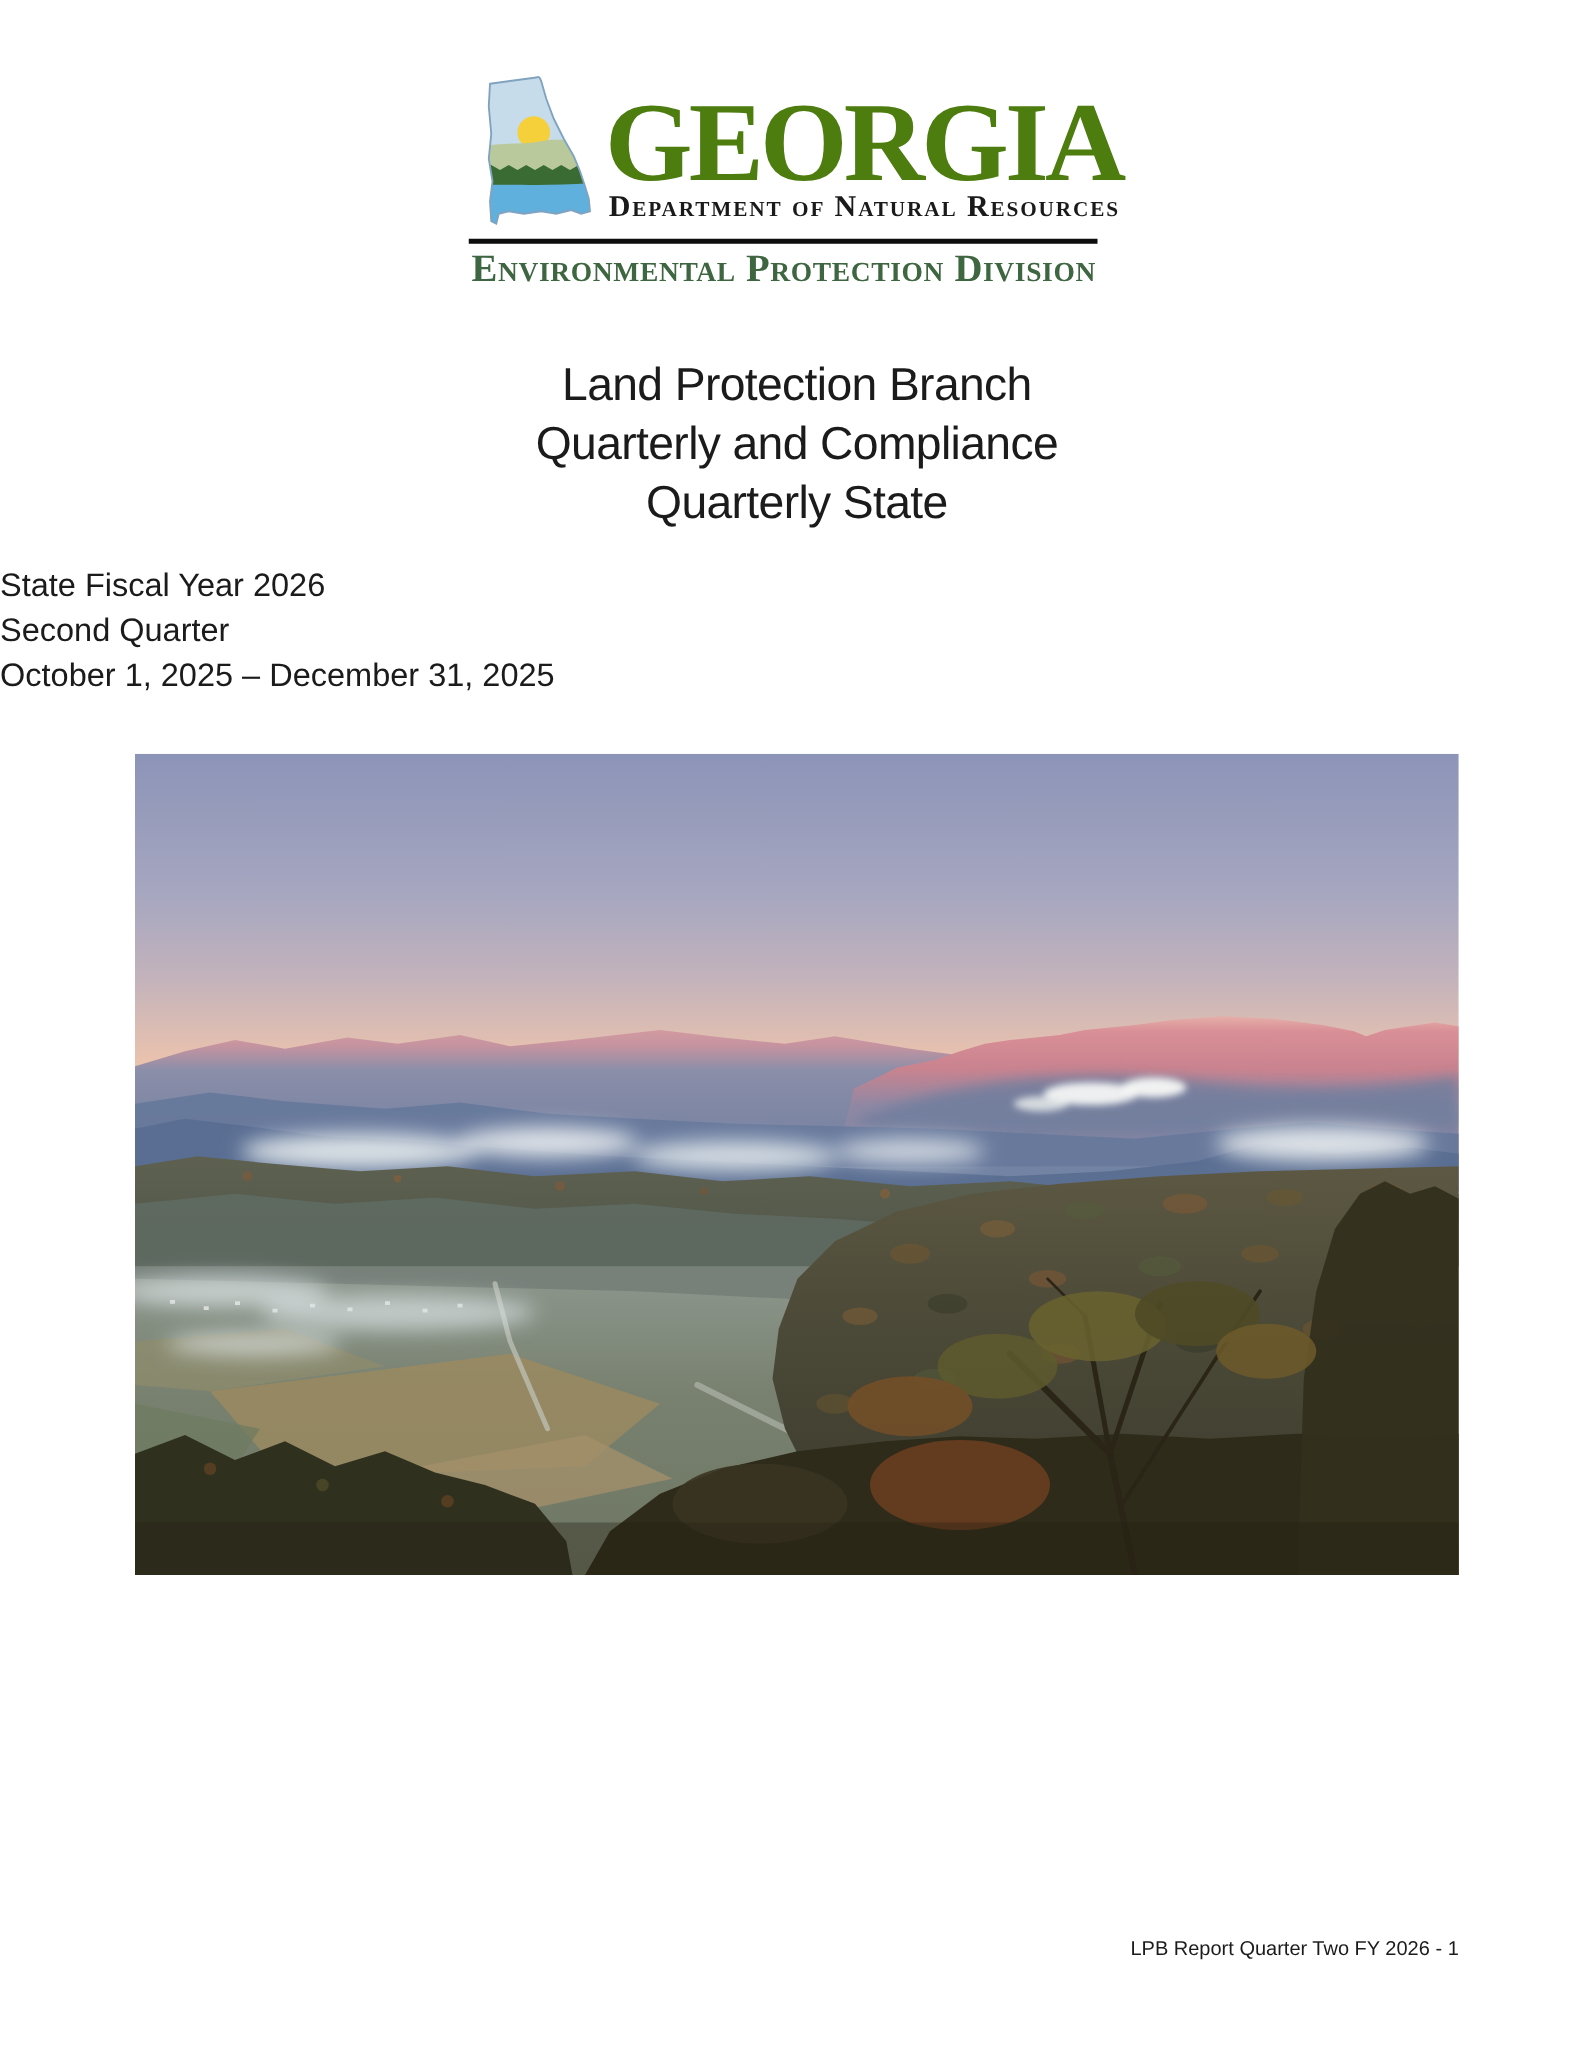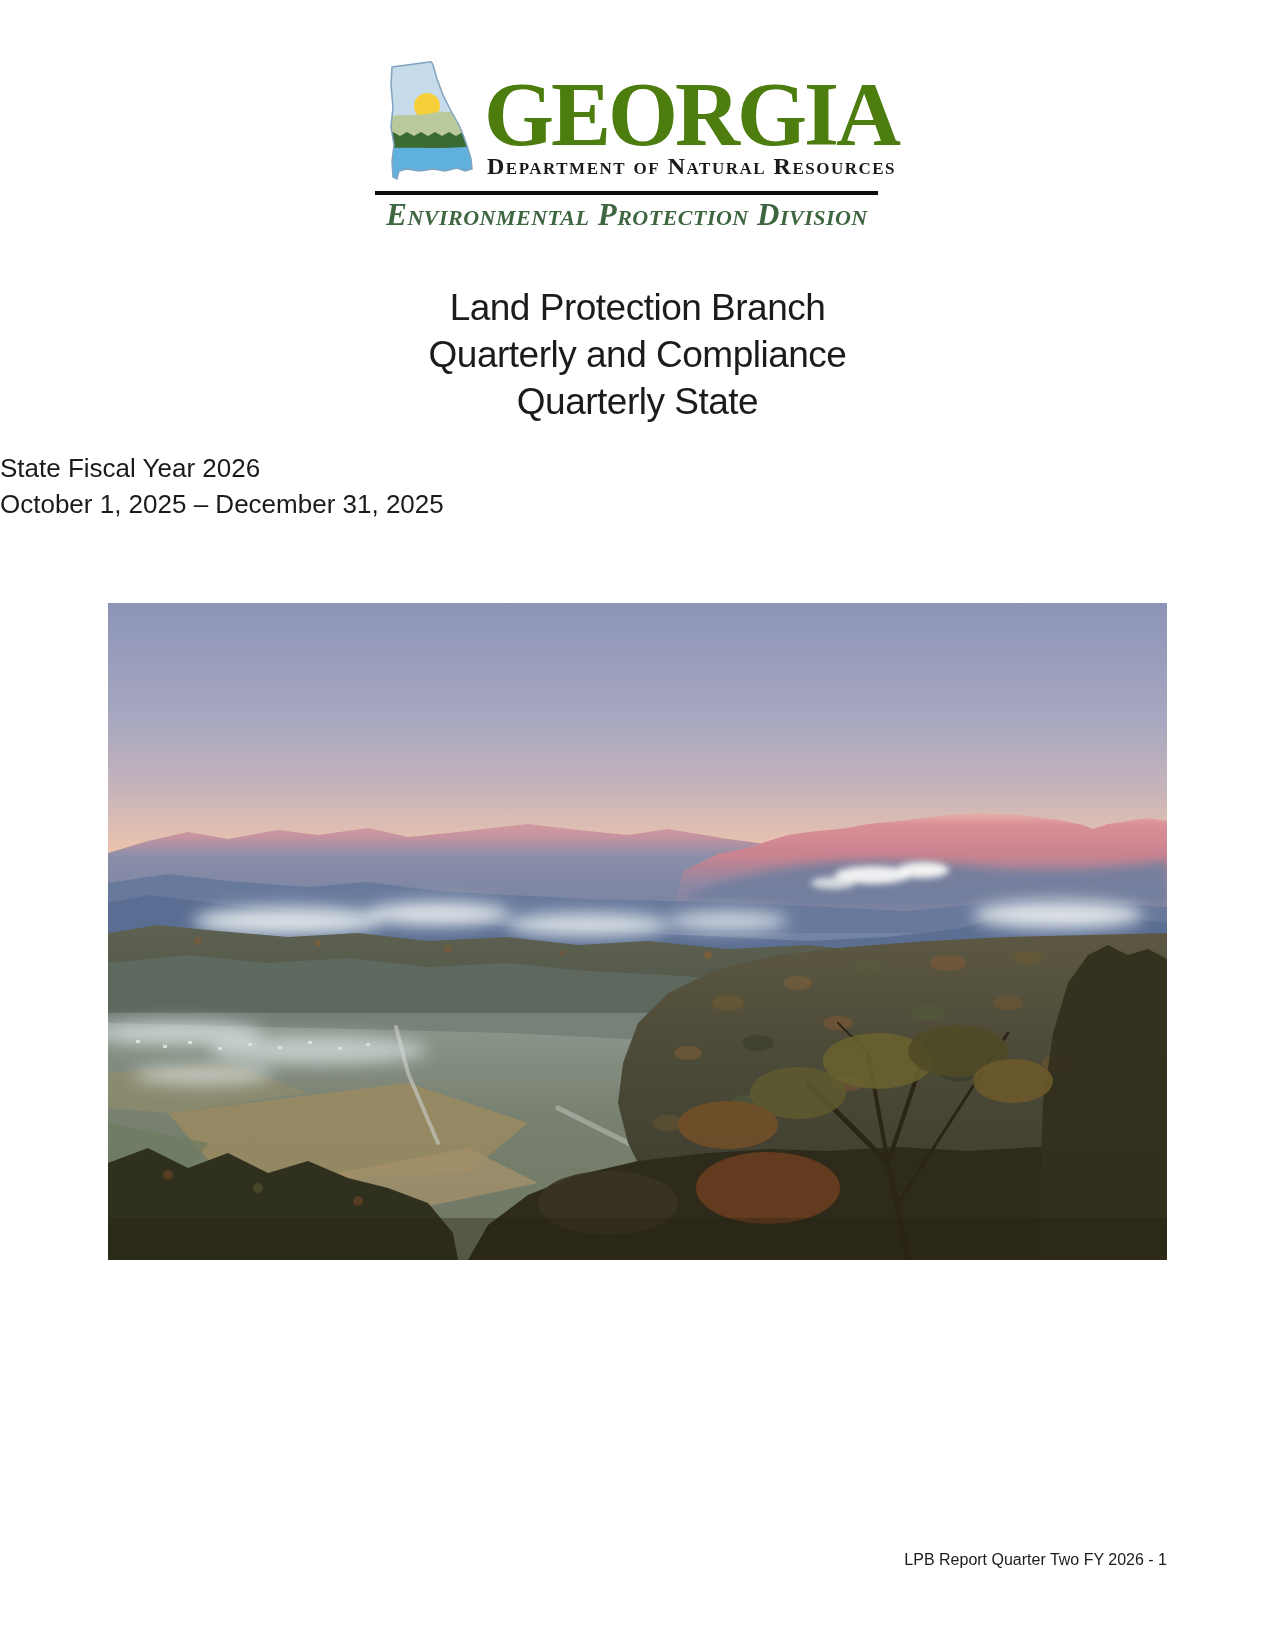--- a/index.html
+++ b/index.html
@@ -28,21 +28,21 @@
   }
   .logo-divider{
     position:absolute;left:375px;top:191px;width:503px;height:4px;
     background:#0d0d0d;
   }
   .division-line{
     position:absolute;left:367px;top:198px;width:520px;
     font-family:"Liberation Serif", serif;
     font-variant:small-caps;font-weight:bold;
     font-size:31px;line-height:34px;letter-spacing:0.5px;
-    color:#3E6640;text-align:center;white-space:nowrap;font-style:italic;
+    color:#3E6640;text-align:center;white-space:nowrap;
   }
   
   .report-title{
     position:absolute;left:0;top:268px;width:1275px;
     text-align:center;color:#1b1b1b;
     font-size:37px;line-height:47px;letter-spacing:-0.5px;margin-top:16px;
   }
   .report-subtitle{
     position:absolute;left:0;top:450px;width:1275px;
     color:#1b1b1b;
@@ -89,20 +89,21 @@
   </div>
 
   <div class="report-title">
     <div>Land Protection Branch</div>
     <div>Quarterly and Compliance</div>
     <div>Quarterly State</div>
   </div>
 
   <div class="report-subtitle">
     <div>State Fiscal Year 2026</div>
+    <div>Second Quarter</div>
     <div>October 1, 2025 – December 31, 2025</div>
   </div>
 
   <svg class="cover-photo" viewBox="0 0 1059 657" preserveAspectRatio="none" aria-hidden="true">
     <defs>
       <linearGradient id="skyG" x1="0" y1="0" x2="0" y2="1">
         <stop offset="0" stop-color="#8C94B8"></stop>
         <stop offset="0.35" stop-color="#A7A7C0"></stop>
         <stop offset="0.55" stop-color="#C4B3BB"></stop>
         <stop offset="0.74" stop-color="#E9C2AE"></stop>

